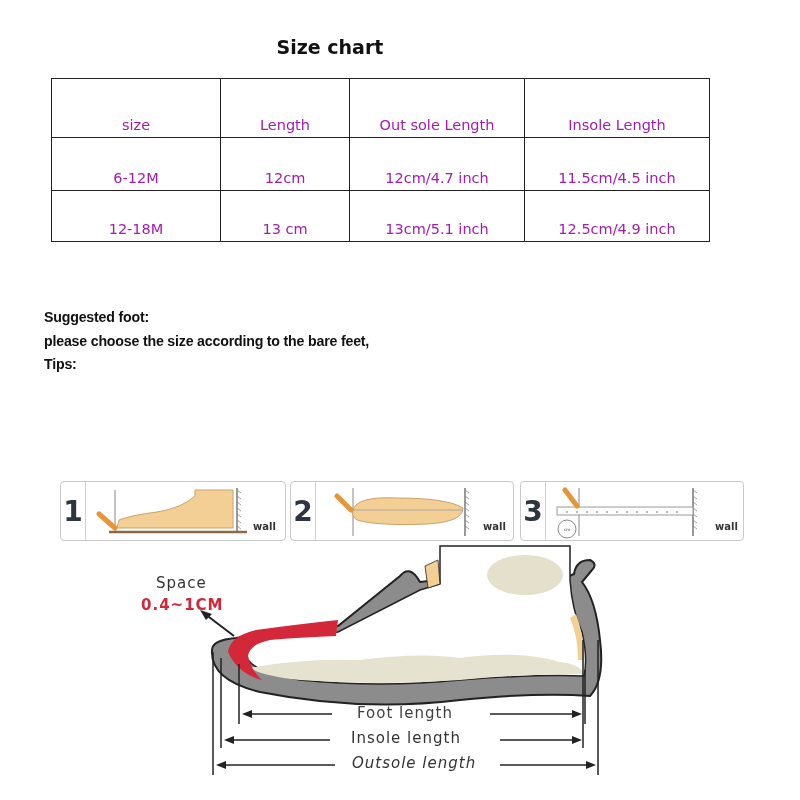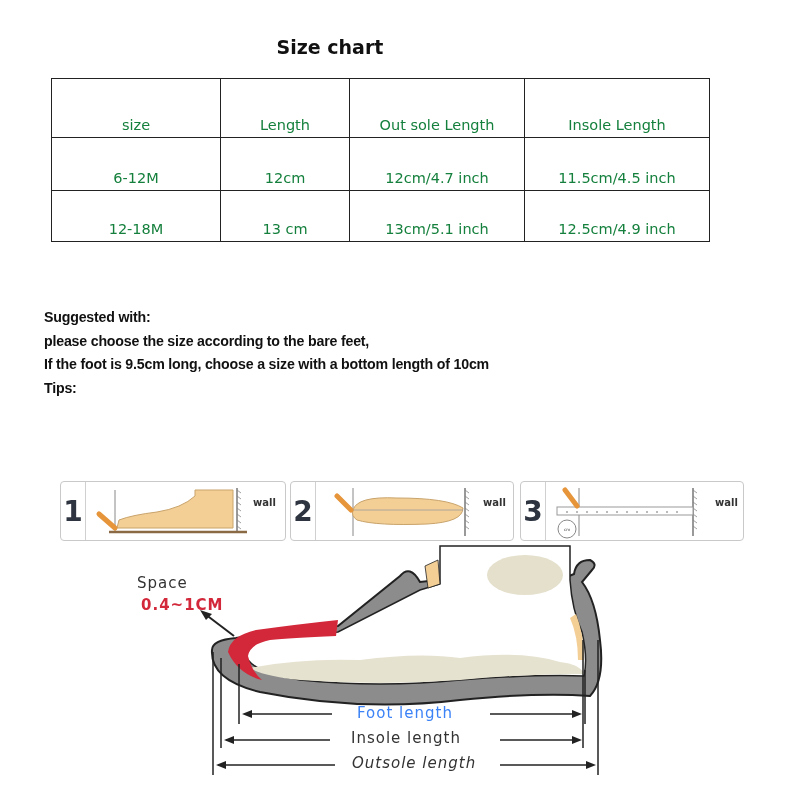--- a/index.html
+++ b/index.html
@@ -1,28 +1,28 @@
 <!DOCTYPE html>
 <html><head>
 <meta charset="utf-8">
 <style>
   html,body{margin:0;padding:0;background:#fff;}
   body{width:800px;height:800px;position:relative;overflow:hidden;font-family:"DejaVu Sans","Liberation Sans",sans-serif;color:#111;}
   .title{position:absolute;left:0;width:660px;top:36px;text-align:center;font-weight:bold;font-size:19px;}
   table.sz{position:absolute;left:51px;top:78px;border-collapse:collapse;}
-  table.sz td{border:1.5px solid #222;text-align:center;vertical-align:bottom;font-size:14.5px;padding:0 0 4px 0;color:#15803d;}
+  table.sz td{border:1.5px solid #222;text-align:center;vertical-align:bottom;font-size:14.5px;padding:0 0 4px 0;color:#a21caf;}
   .c0{width:168px}.c1{width:128px}.c2{width:174px}.c3{width:184px}
   .rh td{height:54px;}
   .r1 td{height:48px;} .r2 td{height:48px;} .r3 td{height:46px;}
   .notes{position:absolute;left:44px;top:306px;font-family:"Liberation Sans",sans-serif;font-weight:bold;font-size:14.2px;line-height:23.5px;color:#111;letter-spacing:-0.2px;}
   .notes div{white-space:nowrap;}
   .steps{position:absolute;top:481px;left:60px;height:58px;}
   .step{position:absolute;top:0;height:58px;border:1.5px solid #c9c9c9;border-radius:4px;background:#fff;}
   .step .num{position:absolute;left:0;top:0;width:24px;height:58px;border-right:1.5px solid #d0d0d0;font-weight:bold;font-size:28px;color:#2e3440;display:flex;align-items:center;justify-content:center;font-family:"DejaVu Sans",sans-serif;}
-  .step .wall{position:absolute;font-weight:bold;font-size:10px;color:#333;top:15px;}
+  .step .wall{position:absolute;font-weight:bold;font-size:10px;color:#333;top:39px;}
   .diagram{position:absolute;left:0;top:540px;width:800px;height:260px;}
   .lbl{position:absolute;font-family:"DejaVu Sans",sans-serif;font-size:15px;color:#333;letter-spacing:1px;}
 </style>
 </head>
 <body>
 
 <div class="title">Size chart</div>
 
 <table class="sz">
   <tbody>
@@ -41,23 +41,22 @@
   <tr class="r3">
     <td>12-18M</td>
     <td>13 cm</td>
     <td>13cm/5.1 inch</td>
     <td>12.5cm/4.9 inch</td>
   </tr>
 </tbody>
   </table>
 
 <div class="notes">
-  <div>Suggested with:</div>
+  <div>Suggested foot:</div>
   <div>please choose the size according to the bare feet,</div>
-  <div>If the foot is 9.5cm long, choose a size with a bottom length of 10cm</div>
   <div>Tips:</div>
 </div>
 
 <div class="steps">
   <div class="step" style="left:0;width:224px;">
     <div class="num">1</div>
     <svg style="position:absolute;left:26px;top:0" width="170" height="58">
       <line x1="28" y1="8" x2="28" y2="50" stroke="#888" stroke-width="1"></line>
       <line x1="150" y1="6" x2="150" y2="50" stroke="#777" stroke-width="1.5"></line>
       <path d="M150 8 l4 3 M150 14 l4 3 M150 20 l4 3 M150 26 l4 3 M150 32 l4 3 M150 38 l4 3 M150 44 l4 3" stroke="#888" stroke-width="0.8"></path>
@@ -133,18 +132,18 @@
     </g>
     <g fill="#222">
       <polygon points="242,174 252,170 252,178"></polygon>
         <polygon points="582,174 572,170 572,178"></polygon>
       <polygon points="224,200 234,196 234,204"></polygon>
         <polygon points="582,200 572,196 572,204"></polygon>
       <polygon points="216,225 226,221 226,229"></polygon>
         <polygon points="596,225 586,221 586,229"></polygon>
     </g>
   </svg>
-  <div class="lbl" style="left:137px;top:34px;">Space</div>
+  <div class="lbl" style="left:156px;top:34px;">Space</div>
   <div class="lbl" style="left:141px;top:56px;color:#d2283a;font-weight:bold;">0.4~1CM</div>
-  <div class="lbl" style="left:357px;top:164px;color:#3b82f6;">Foot length</div>
+  <div class="lbl" style="left:357px;top:164px;color:#404040;">Foot length</div>
   <div class="lbl" style="left:351px;top:189px;">Insole length</div>
   <div class="lbl" style="left:352px;top:214px;font-style:italic;">Outsole length</div>
 </div>
 
 </body></html>

